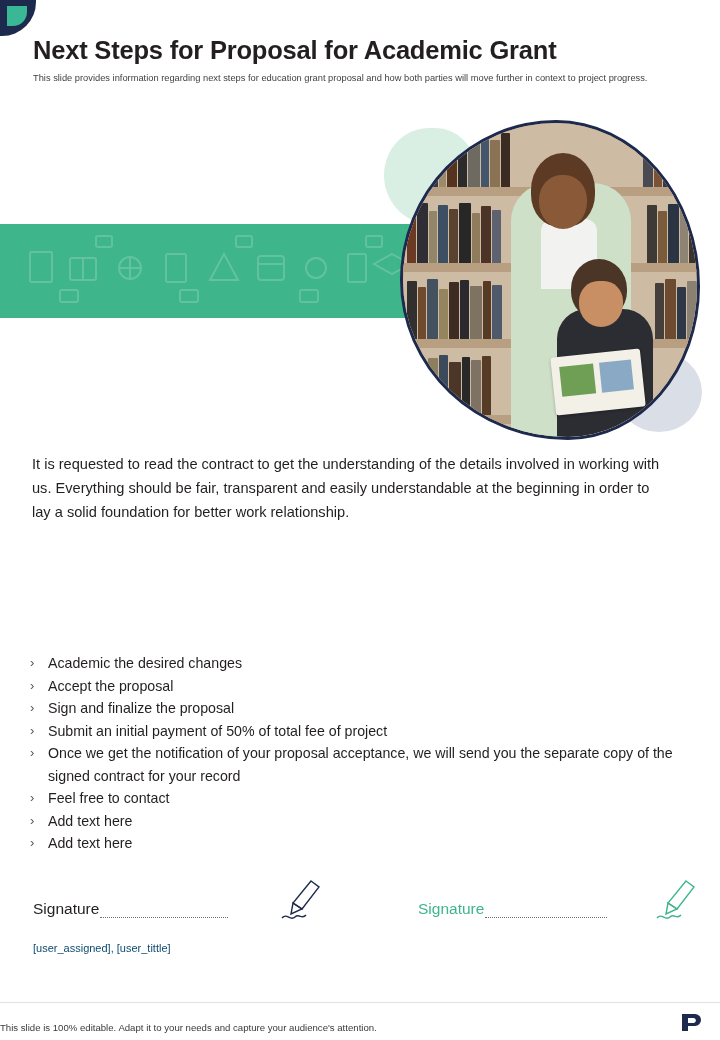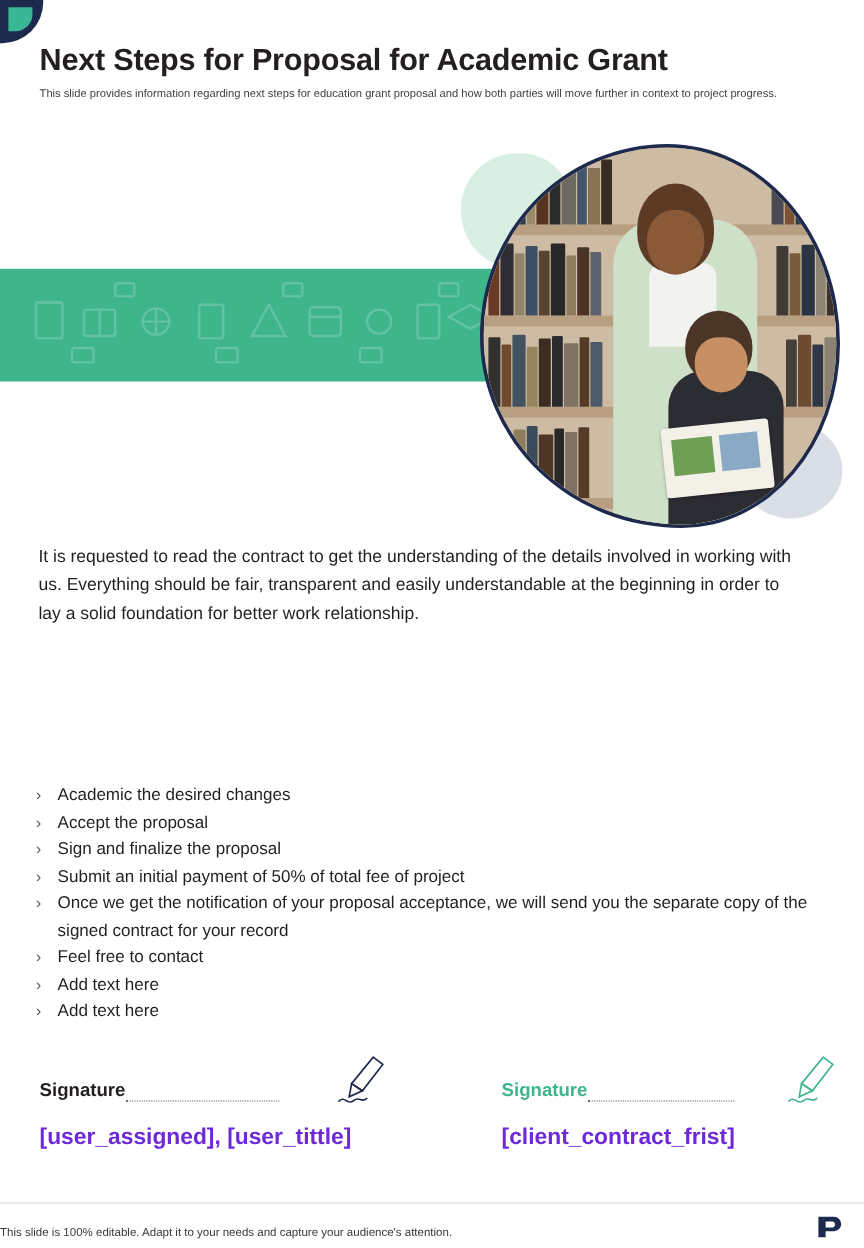--- a/index.html
+++ b/index.html
@@ -226,21 +226,21 @@
   }
   .bullet .btxt { flex: 1; }
 
   
   .sig-block { position: absolute; }
   .sig-left { left: 33px; top: 900px; width: 290px; }
   .sig-right { left: 418px; top: 900px; width: 290px; }
   .sig-row { position: relative; height: 28px; }
   .sig-label {
     font-size: 15.5px;
-    font-weight: bold;
+    font-weight: normal;
     display: inline-block;
     vertical-align: bottom;
   }
   .sig-label.dark { color: #231f20; }
   .sig-label.green { color: #3fb58c; }
   .sig-dots {
     display: inline-block;
     vertical-align: bottom;
     border-bottom: 1.5px dotted #6d6d6d;
     height: 13px;
@@ -249,25 +249,24 @@
   .sig-dots.w1 { width: 128px; }
   .sig-dots.w2 { width: 122px; }
   .pen {
     position: absolute;
     top: -22px;
     width: 42px; height: 44px;
   }
   .pen.left { left: 248px; }
   .pen.right { left: 238px; }
   .sig-name {
-    font-size: 19px;
-    color: #6d28d9;
+    font-size: 11px;
+    color: #0c4a6e;
     margin-top: 10px;
     line-height: 20px;
-    font-weight: bold;
   }
   .sig-name.sp { margin-top: 16px; }
 
   
   .footer-rule {
     position: absolute;
     left: 0; top: 1002px;
     width: 720px; height: 1px;
     background: #e2e2e2;
   }
@@ -477,21 +476,20 @@
     <div class="sig-row">
       <span class="sig-label green">Signature</span><span class="sig-dots w2"></span>
       <svg class="pen right" viewBox="0 0 42 44">
         <g fill="none" stroke="#3fb58c" stroke-width="1.4">
           <path d="M30 3 l8 6 -17 22 -9 -6 z"></path>
           <path d="M12 25 l9 6 -11 5 z"></path>
           <path d="M1 40 c5 -6 8 4 13 -1 c4 -4 7 3 11 -2"></path>
         </g>
       </svg>
     </div>
-    <div class="sig-name">[client_contract_frist]</div>
   </div>
 
   <div class="footer-rule"></div>
   <div class="footer-text">This slide is 100% editable. Adapt it to your needs and capture your audience's attention.</div>
   <svg class="footer-logo" viewBox="0 0 26 24">
     <path d="M4 4 h13 a6 6 0 0 1 0 12 h-7 v5 h-6 z" fill="#1d2a4d"></path>
     <path d="M10 8 h6 a2.6 2.6 0 0 1 0 5 h-6 z" fill="#ffffff"></path>
   </svg>
 
 </div>

